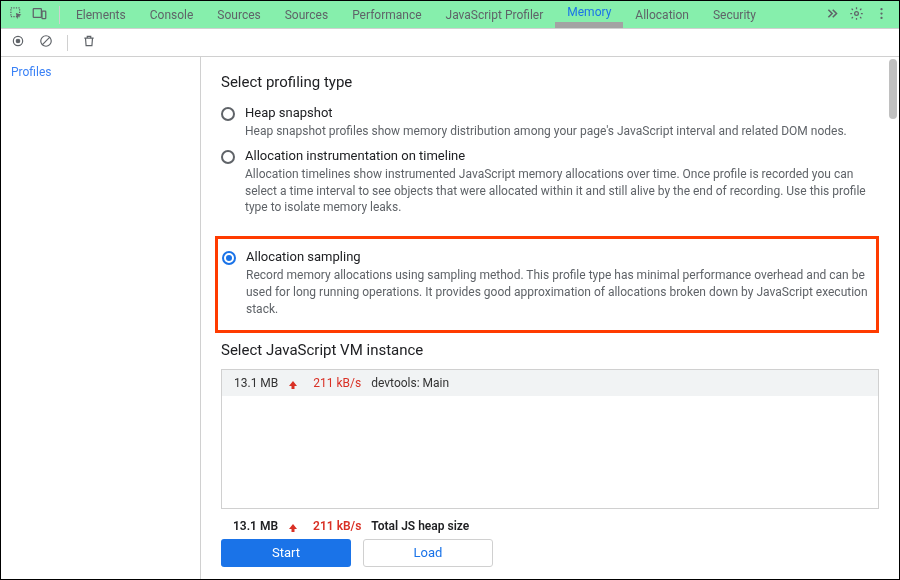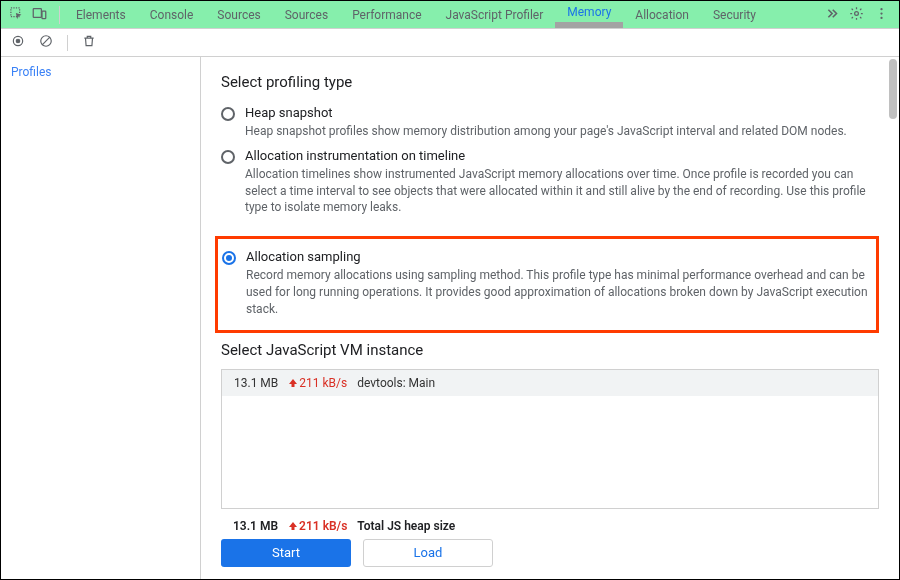--- a/index.html
+++ b/index.html
@@ -127,21 +127,21 @@
   .vm-row {
     display: flex;
     align-items: center;
     gap: 10px;
     padding: 6px 12px;
     background: #f1f3f4;
     font-size: 12px;
     color: #333;
   }
   .rate {
-    display: inline-flex; align-items: center; gap: 1px;
+    display: inline-flex; align-items: flex-end; gap: 15px;
     color: #d93025;
   }
   .rate svg { width: 10px; height: 10px; }
   .footer-stats {
     display: flex; align-items: center; gap: 10px;
     padding: 10px 12px 6px 12px;
     font-size: 12px;
   }
   .footer-stats .bold { font-weight: 600; color: #202124; }
   .buttons {

